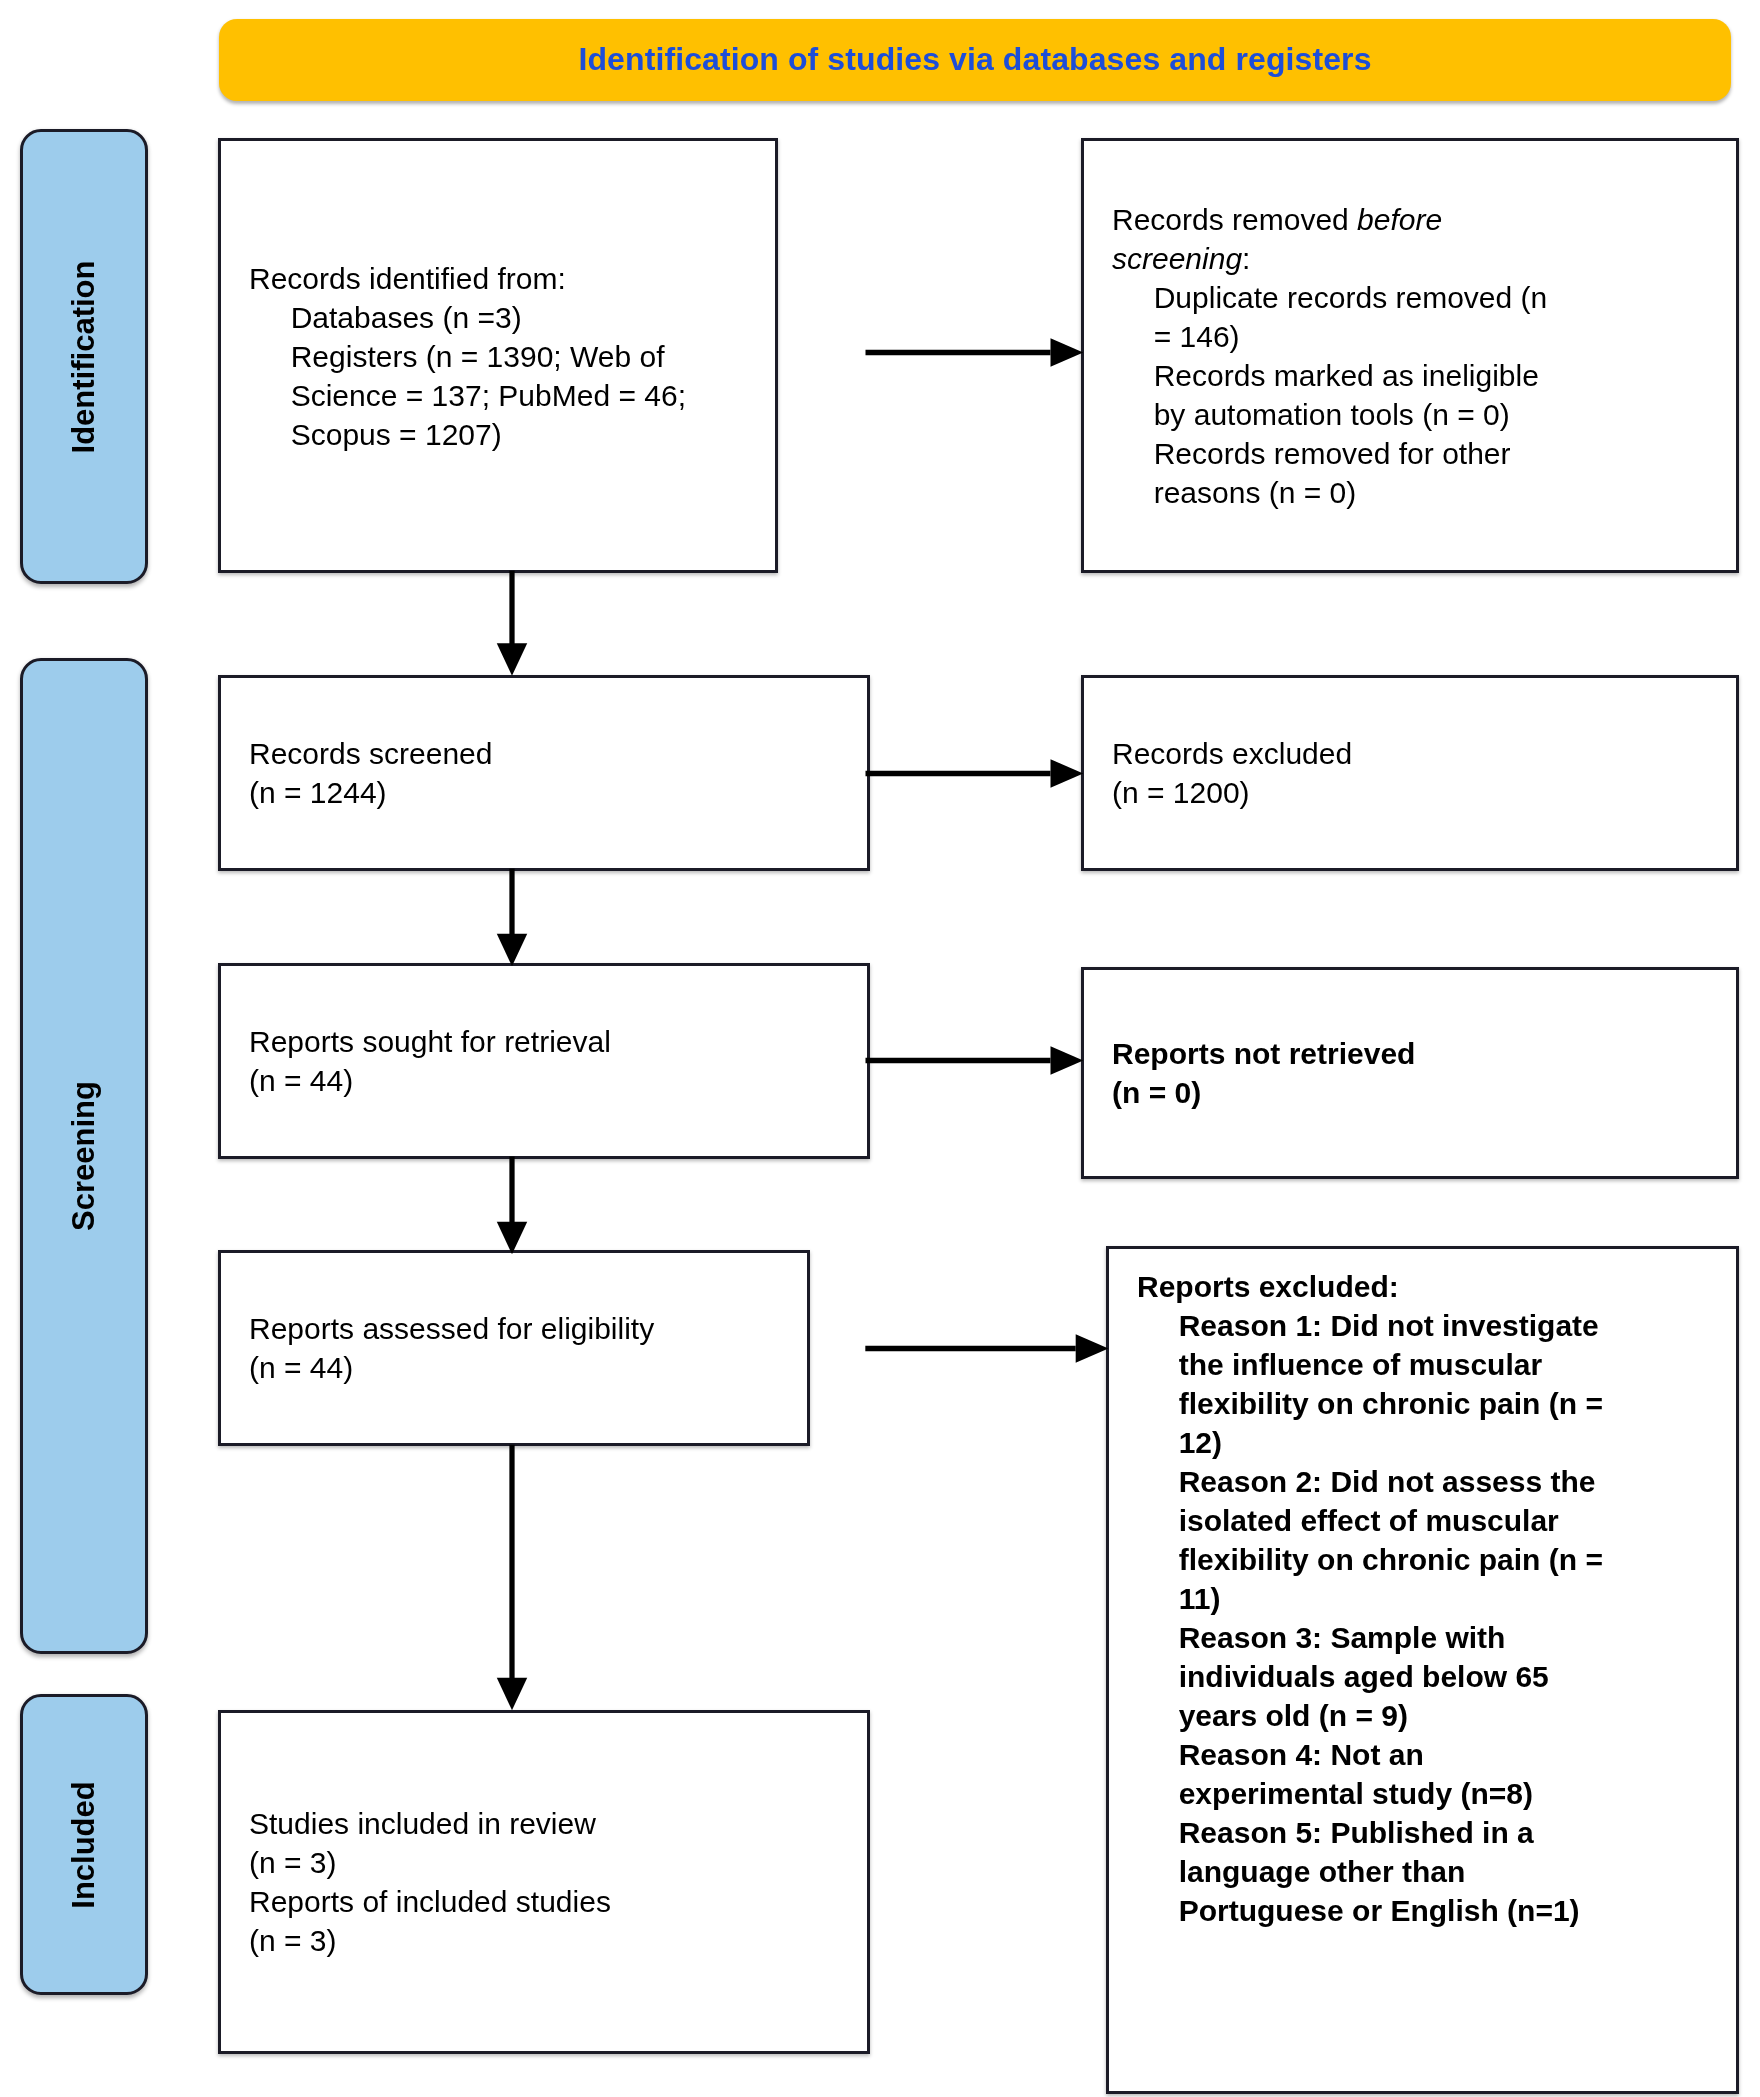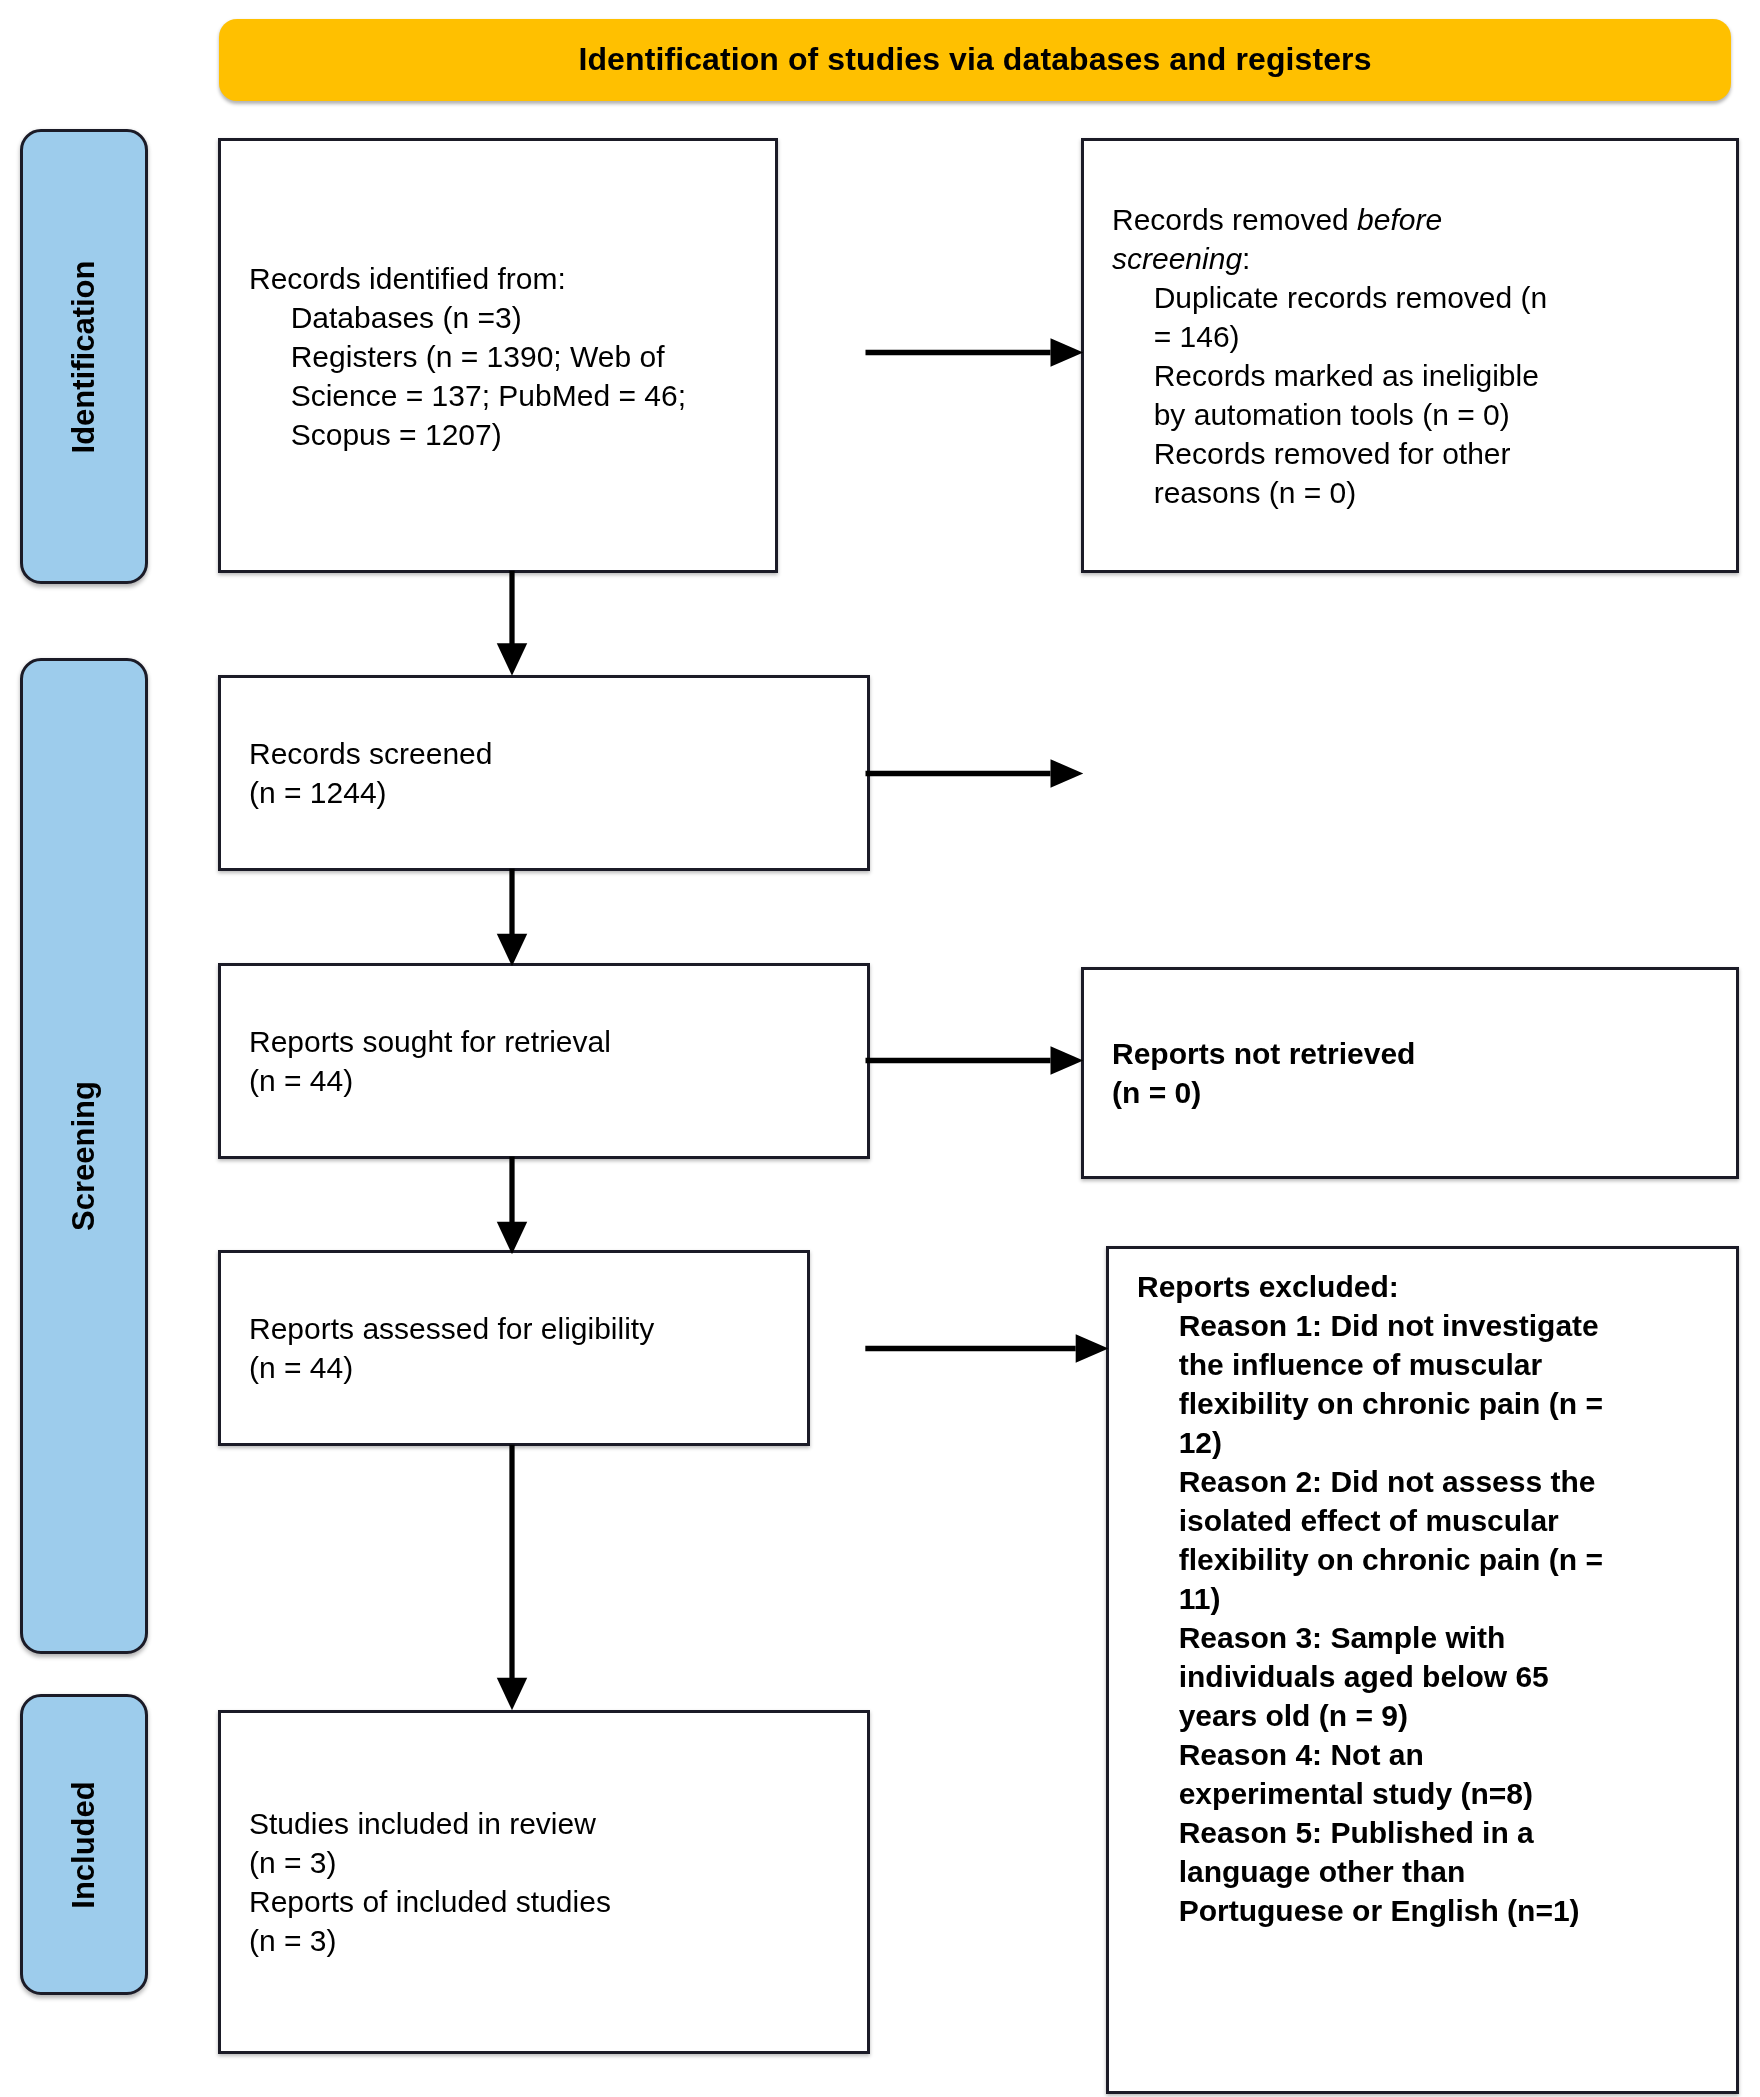--- a/index.html
+++ b/index.html
@@ -30,21 +30,21 @@
     background: #FFC000;
     border-radius: 18px;
     box-shadow: 0 2.1px 3.7px rgba(0,0,0,0.30);
     display: flex;
     align-items: center;
     justify-content: center;
   }
   .header-banner .header-title {
     font-size: 32px;
     font-weight: bold;
-    color: #000000;
+    color: #1d4ed8;
     letter-spacing: 0.1px;
     text-align: center;
     white-space: nowrap;
   }
 
   
   .stage-bar {
     position: absolute;
     left: 20px;
     width: 128px;
@@ -153,20 +153,24 @@
      by automation tools (n = 0)
      Records removed for other
      reasons (n = 0)</span></div>
   </div>
 
   <div class="flow-box" id="box-screened">
     <div class="box-text centered-v">Records screened
 (n = 1244)</div>
   </div>
 
+  <div class="flow-box" id="box-excluded-records">
+    <div class="box-text centered-v">Records excluded
+(n = 1200)</div>
+  </div>
 
   <div class="flow-box" id="box-sought">
     <div class="box-text centered-v">Reports sought for retrieval
 (n = 44)</div>
   </div>
 
   <div class="flow-box" id="box-not-retrieved">
     <div class="box-text centered-v">Reports not retrieved
 (n = 0)</div>
   </div>

